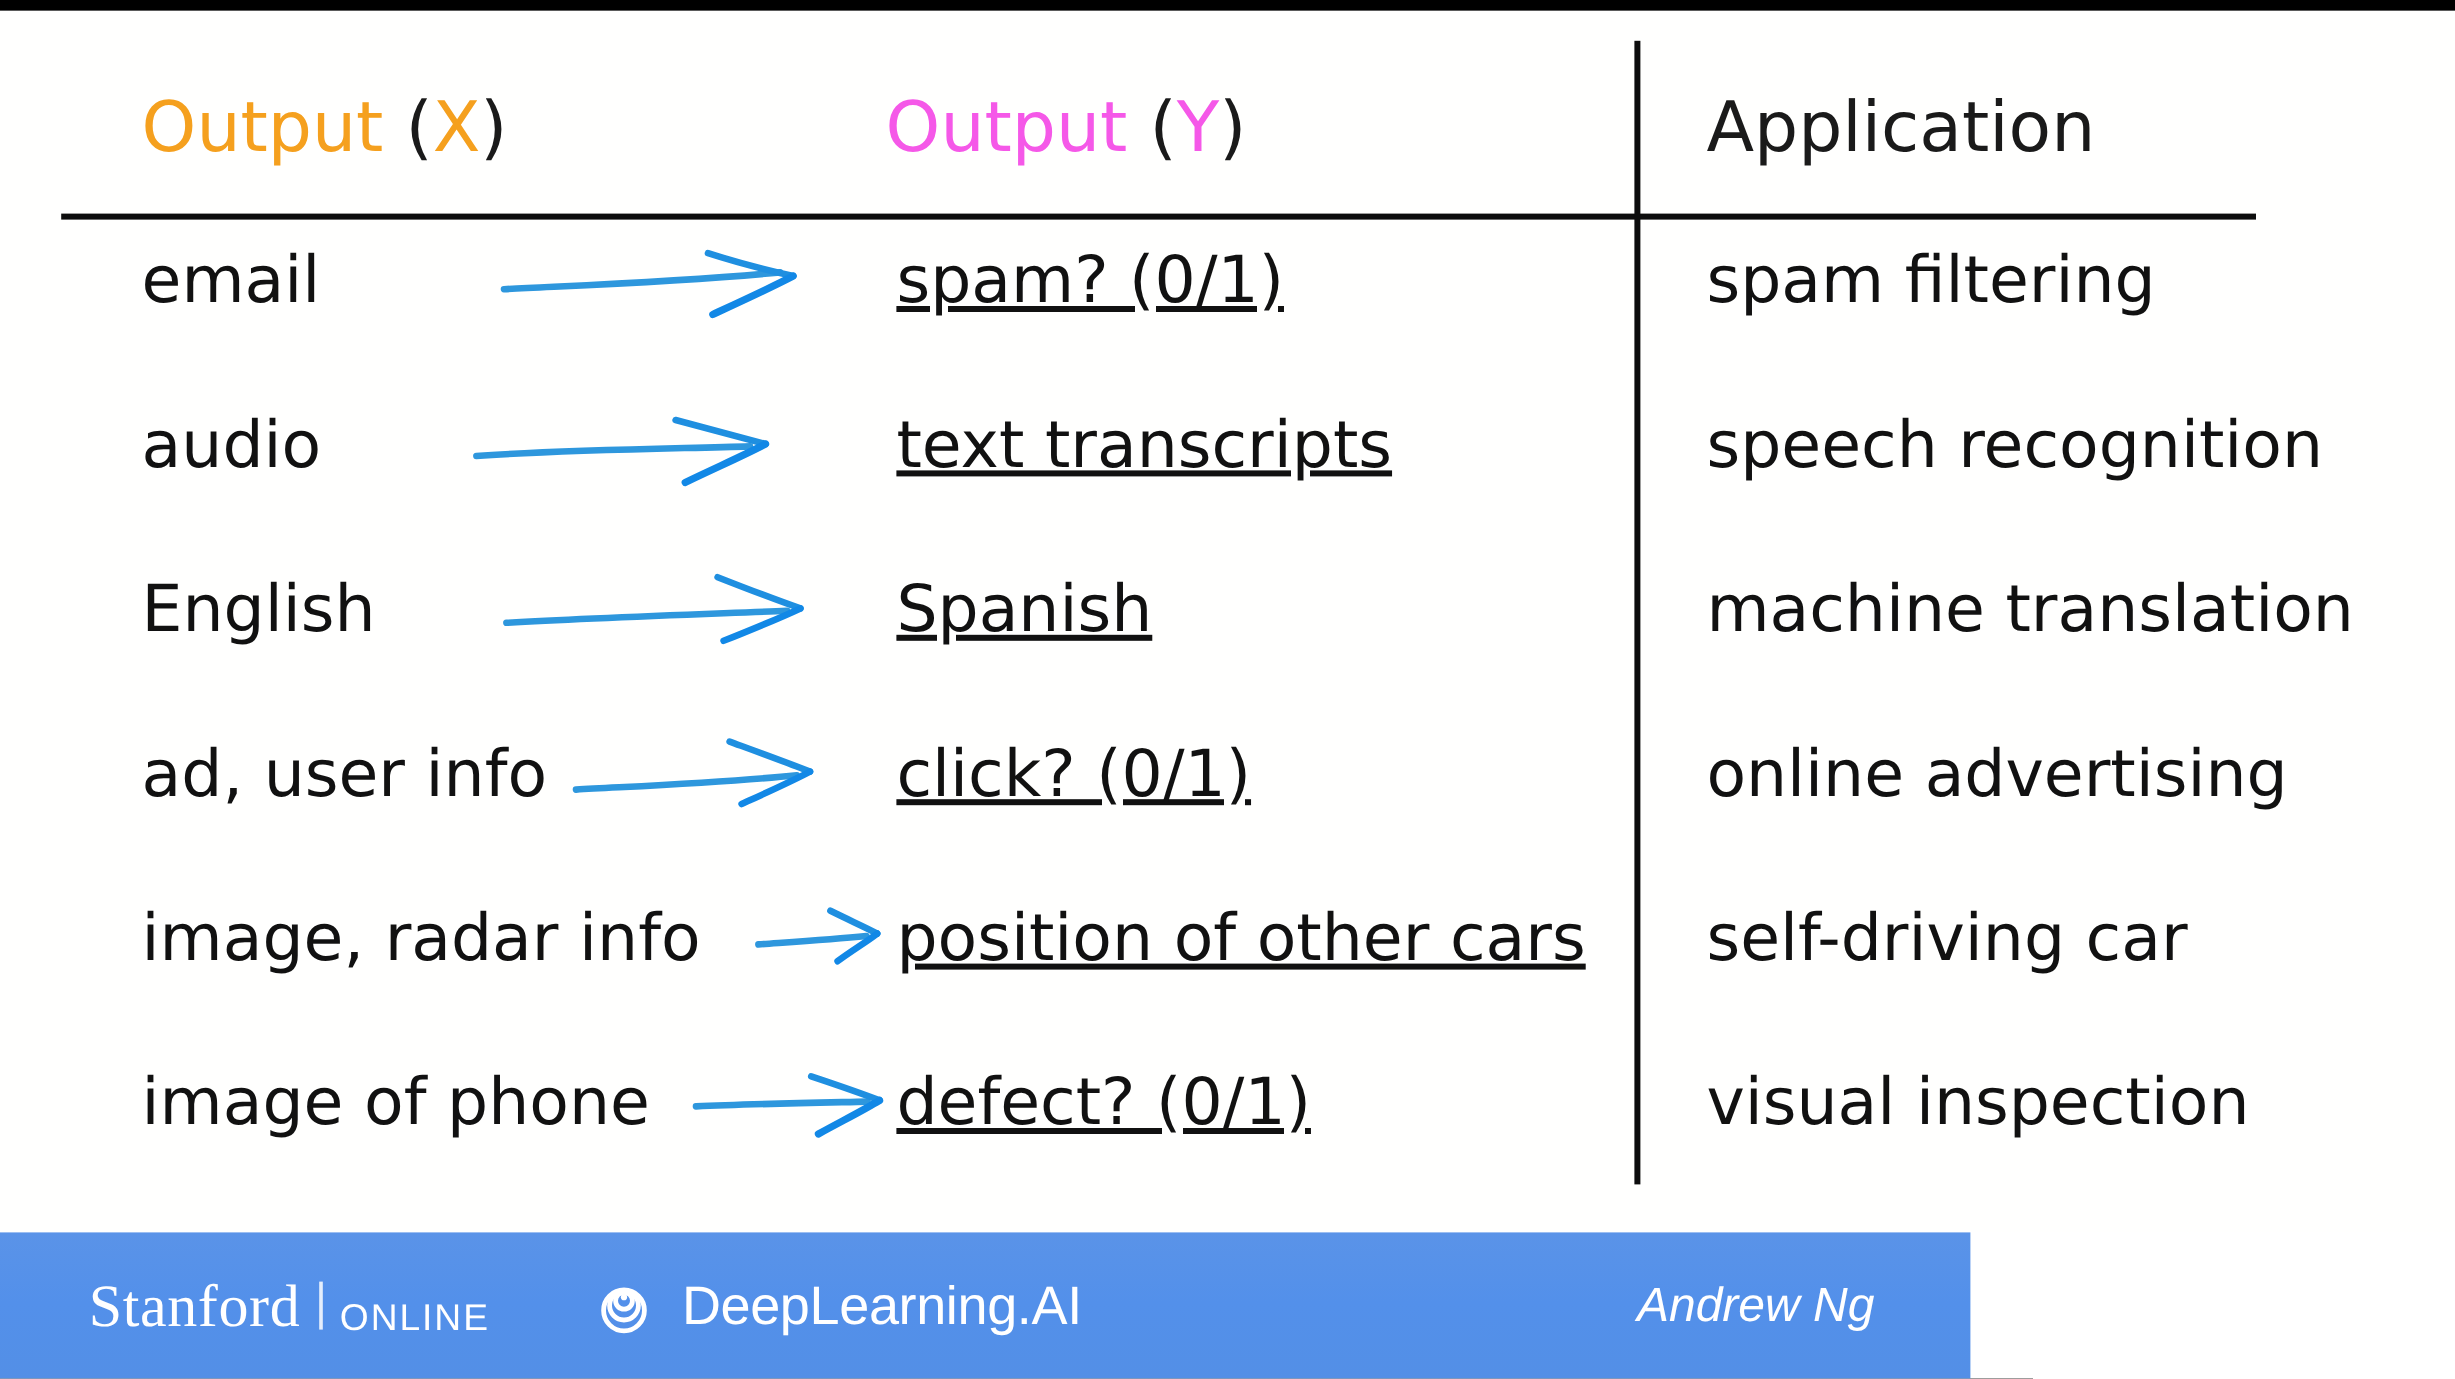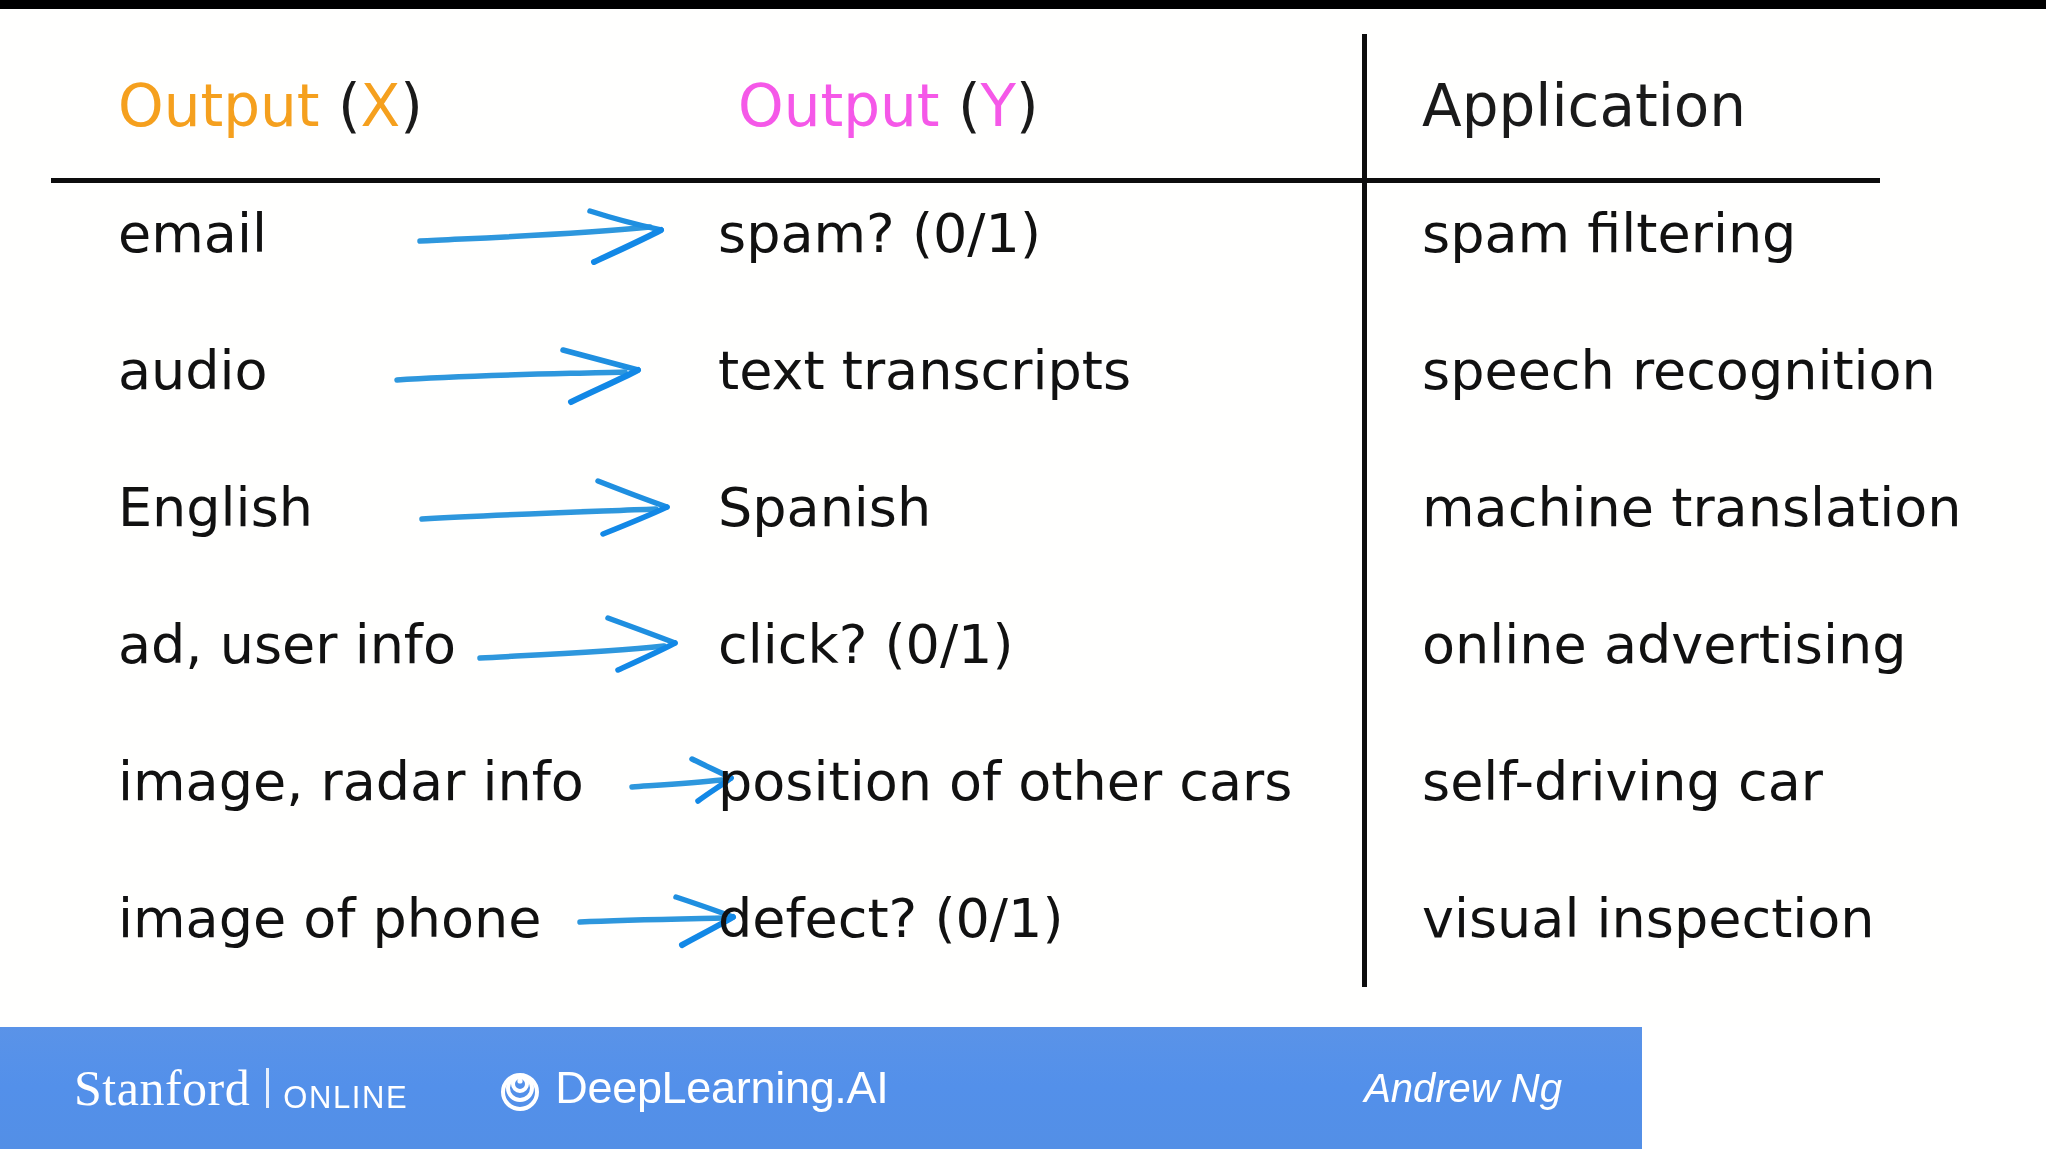--- a/index.html
+++ b/index.html
@@ -74,21 +74,21 @@
   }
   .cell {
     position: absolute;
     font-size: 54px;
     line-height: 90px;
     white-space: nowrap;
     color: #111111;
     font-family: "DejaVu Sans", sans-serif;
   }
   .cell-input  { left: 118px; }
-  .cell-output { left: 718px; }
+  .cell-output { left: 747px; text-decoration: underline; }
   .cell-app    { left: 1422px; }
 
   .arrow-wrap {
     position: absolute;
     top: 8px;
     height: 74px;
   }
   .arrow-wrap svg { display: block; overflow: visible; }
 
   
@@ -126,20 +126,21 @@
     font-size: 31px;
     color: #ffffff;
     letter-spacing: 1.6px;
     margin-top: 20px;
   }
   #dl-group {
     display: flex;
     align-items: center;
     margin-left: 86px;
     white-space: nowrap;
+    gap: 13px;
   }
   #dl-logo { margin-right: 9px; display: block; }
   #dl-word {
     font-family: "Liberation Sans", "DejaVu Sans", sans-serif;
     font-size: 45px;
     color: #ffffff;
     letter-spacing: -0.3px;
   }
   #presenter {
     position: absolute;

